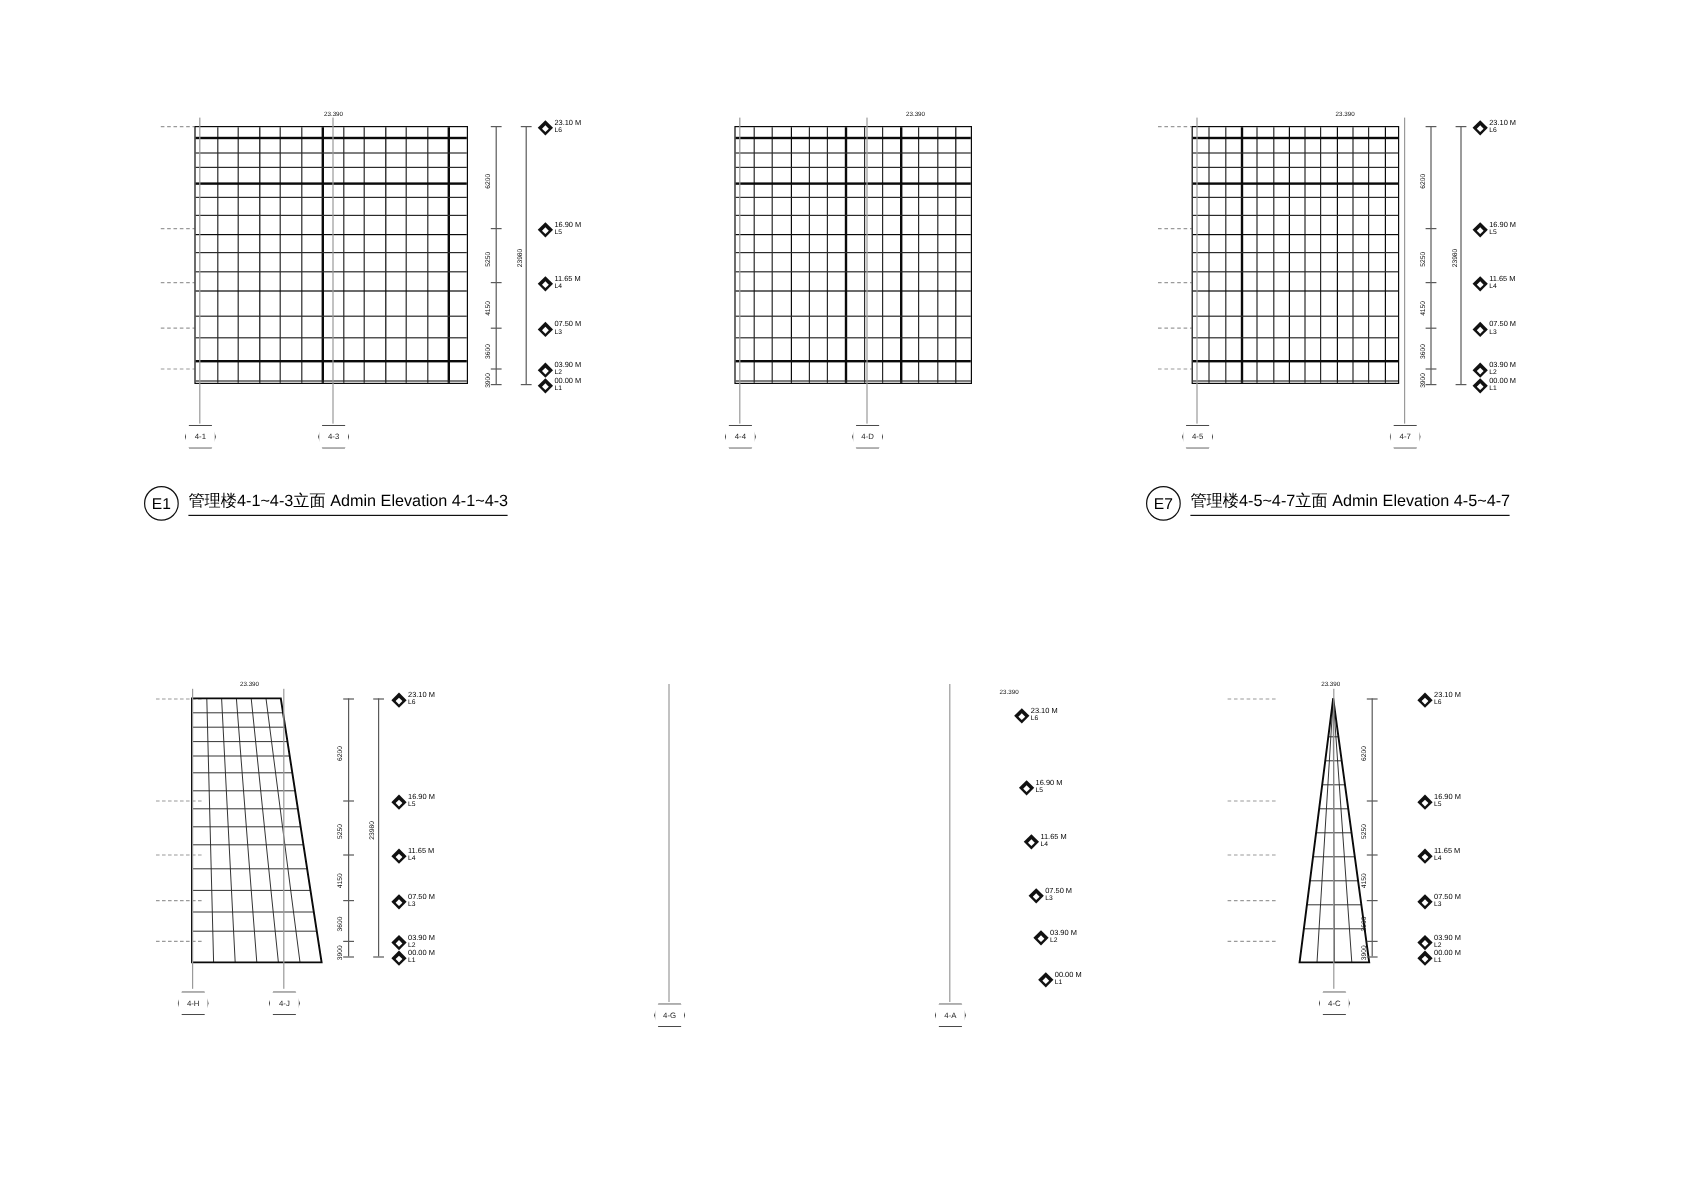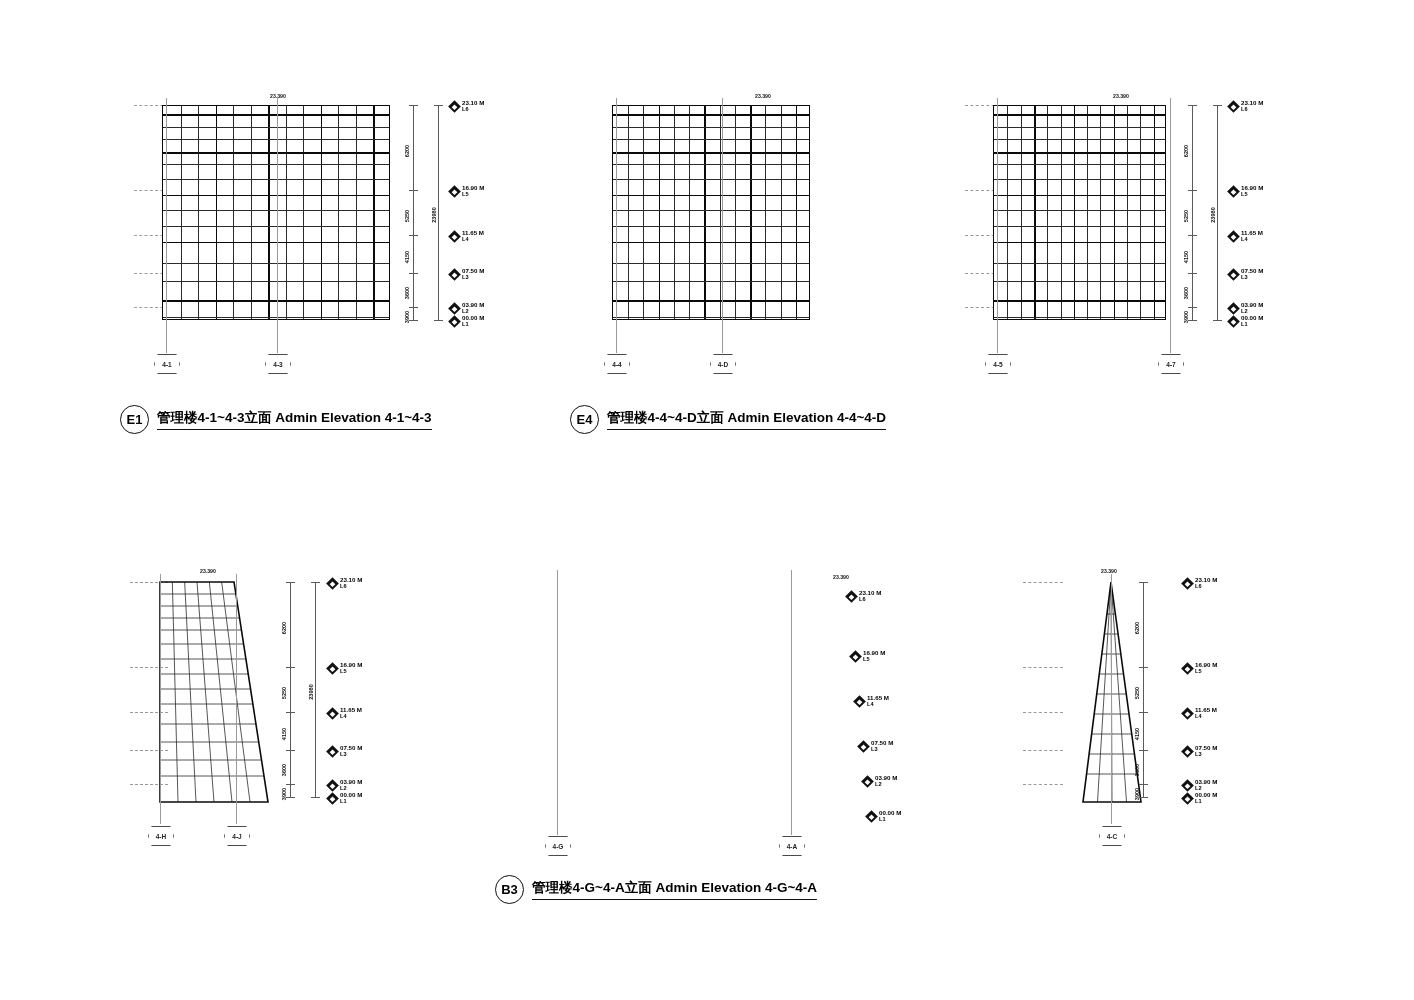--- a/index.html
+++ b/index.html
@@ -1,18 +1,18 @@
 <!DOCTYPE html>
 <html><head>
 <meta charset="utf-8">
 <style>
   html,body{margin:0;padding:0;background:#ffffff;}
   body{width:1414px;height:1000px;position:relative;font-family:"Liberation Sans",sans-serif;color:#000;overflow:hidden;}
   .sheet{position:absolute;left:0;top:0;width:1414px;height:1000px;}
-  .panel{position:absolute;font-weight:bold;}
+  .panel{position:absolute;}
   
   .title-row{position:absolute;display:flex;align-items:center;gap:8px;}
   .bubble{width:27px;height:27px;border:1px solid #111;border-radius:50%;display:flex;align-items:center;justify-content:center;font-size:13px;line-height:1;}
   .title-text{font-size:13.5px;white-space:nowrap;padding-bottom:2px;border-bottom:1px solid #111;}
   
   .elev{position:absolute;}
   .frame{position:absolute;border:1.6px solid #0a0a0a;box-sizing:border-box;background:#fff;}
   .gridfill{position:absolute;left:0;top:0;width:100%;height:100%;}
   .vline{position:absolute;top:0;bottom:0;width:1px;background:#2b2b2b;}
   .vline.strong{width:1.6px;background:#0a0a0a;}
@@ -188,24 +188,20 @@
           <div class="hline strong" style="top: 194.287px;"></div>
           <div class="hline" style="top: 211px;"></div>
         </div>
     </div>
     <div class="leader" style="left:46px;top:18px;height:255px;"></div>
     <div class="leader" style="left:152px;top:18px;height:255px;"></div>
     <div class="axis-tag" style="left:34px;top:274px;">4-4</div>
     <div class="axis-tag" style="left:140px;top:274px;">4-D</div>
     <div class="top-note" style="left:185px;top:13px;">23.390</div>
 
-    <div class="title-row" style="left:0px;top:325px;">
-      <div class="bubble">E4</div>
-      <div class="title-text">管理楼4-4~4-D立面 Admin Elevation 4-4~4-D</div>
-    </div>
   </div>
 
   <div class="panel" style="left:955px;top:80px;width:400px;height:310px;">
     <div class="dashed-h" style="left:10px;top:25px;width:35px;"></div>
     <div class="dashed-h" style="left:10px;top:110px;width:35px;"></div>
     <div class="dashed-h" style="left:10px;top:155px;width:35px;"></div>
     <div class="dashed-h" style="left:10px;top:193px;width:35px;"></div>
     <div class="dashed-h" style="left:10px;top:227px;width:35px;"></div>
 
     <div class="frame" id="E7frame" style="left:38px;top:25px;width:173px;height:215px;">
@@ -300,20 +296,24 @@
         </div>
         <div class="lvl" style="left: 274px; top: 235px;">
           <div class="diamond"></div>
           <div class="txt">
             <div class="t1">00.00  M</div>
             <div class="t2">L1</div>
           </div>
         </div>
       </div>
 
+    <div class="title-row" style="left:0px;top:325px;">
+      <div class="bubble">E7</div>
+      <div class="title-text">管理楼4-5~4-7立面 Admin Elevation 4-5~4-7</div>
+    </div>
   </div>
 
   <div class="panel" style="left:120px;top:560px;width:380px;height:360px;">
     <div class="dashed-h" style="left:10px;top:22px;width:38px;"></div>
     <div class="dashed-h" style="left:10px;top:107px;width:38px;"></div>
     <div class="dashed-h" style="left:10px;top:152px;width:38px;"></div>
     <div class="dashed-h" style="left:10px;top:190px;width:38px;"></div>
     <div class="dashed-h" style="left:10px;top:224px;width:38px;"></div>
 
     <svg class="elev" style="left:30px;top:14px;" width="150" height="240" viewBox="0 0 150 240">
@@ -497,24 +497,20 @@
         </div>
         <div class="lvl" style="left: 372px; top: 250px;">
           <div class="diamond"></div>
           <div class="txt">
             <div class="t1">00.00  M</div>
             <div class="t2">L1</div>
           </div>
         </div>
       </div>
 
-    <div class="title-row" style="left:0px;top:315px;">
-      <div class="bubble">B3</div>
-      <div class="title-text">管理楼4-G~4-A立面 Admin Elevation 4-G~4-A</div>
-    </div>
   </div>
 
   <div class="panel" style="left:1015px;top:560px;width:340px;height:360px;">
     <div class="dashed-h" style="left:8px;top:22px;width:40px;"></div>
     <div class="dashed-h" style="left:8px;top:107px;width:40px;"></div>
     <div class="dashed-h" style="left:8px;top:152px;width:40px;"></div>
     <div class="dashed-h" style="left:8px;top:190px;width:40px;"></div>
     <div class="dashed-h" style="left:8px;top:224px;width:40px;"></div>
 
     <svg class="elev" style="left:38px;top:14px;" width="130" height="240" viewBox="0 0 130 240">

